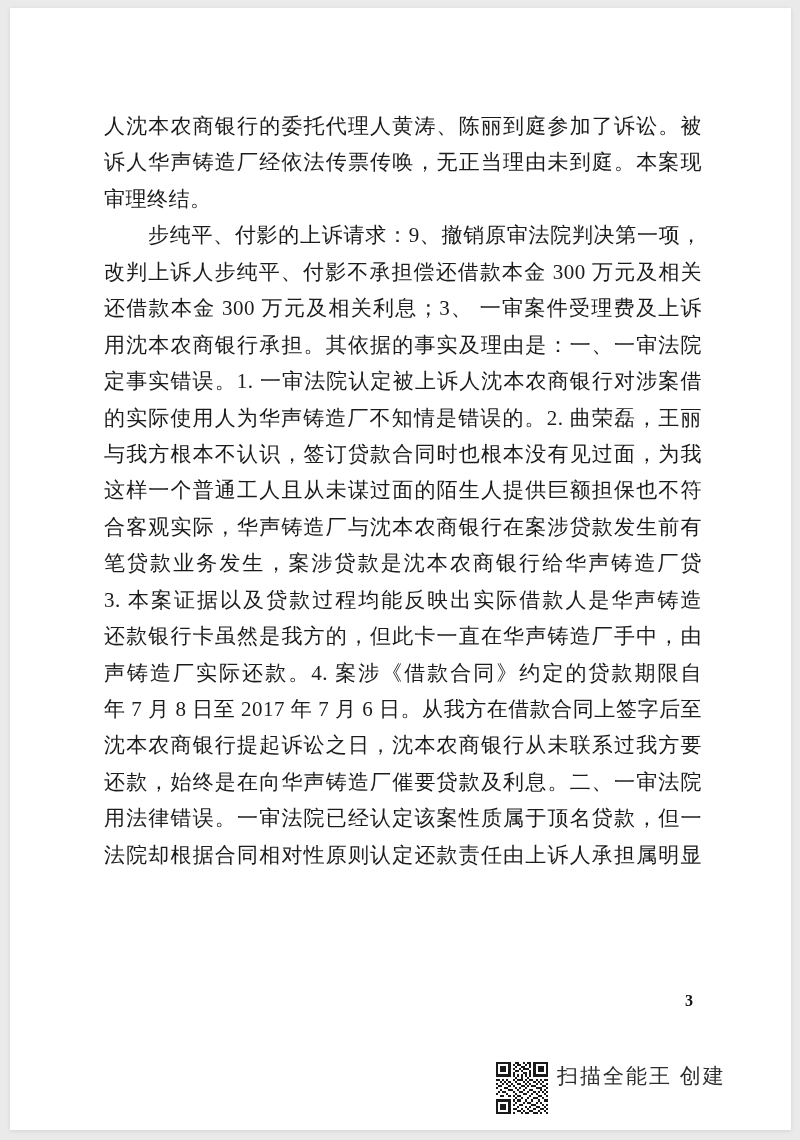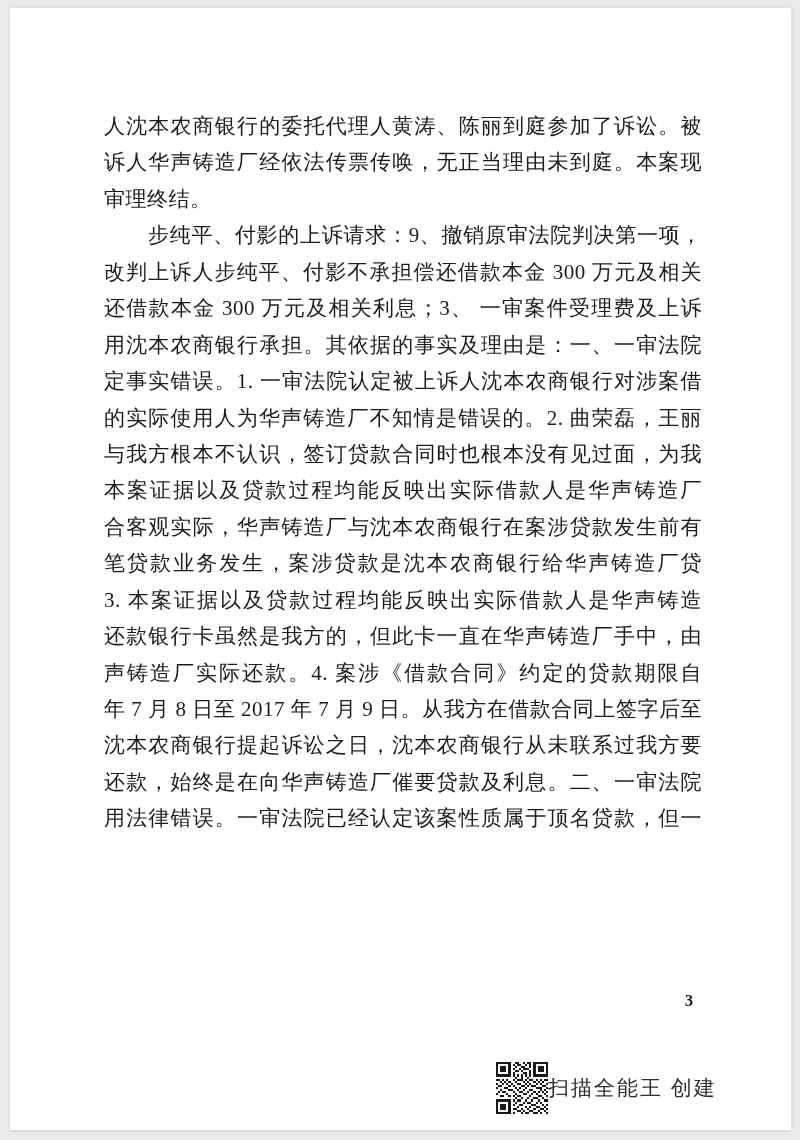--- a/index.html
+++ b/index.html
@@ -61,21 +61,22 @@
     font-family: "Liberation Serif", serif;
     font-weight: bold;
     font-size: 16px;
     color: #111111;
   }
   .footer-watermark {
     position: absolute;
     left: 486px;
     top: 1054px;
     display: flex;
-    align-items: center;
+    align-items: flex-start;
+    gap: 9px;
   }
   .qr {
     width: 52px;
     height: 52px;
     display: block;
   }
   .watermark-label {
     font-family: "Liberation Sans", sans-serif;
     font-size: 21px;
     color: #2e2e2e;
@@ -93,30 +94,31 @@
       <p class="ln">人沈本农商银行的委托代理人黄涛、陈丽到庭参加了诉讼。被上</p>
       <p class="ln">诉人华声铸造厂经依法传票传唤，无正当理由未到庭。本案现已</p>
       <p class="ln short">审理终结。</p>
       <p class="ln ind">步纯平、付影的上诉请求：9、撤销原审法院判决第一项，</p>
       <p class="ln">改判上诉人步纯平、付影不承担偿还借款本金 300 万元及相关利</p>
       <p class="ln">还借款本金 300 万元及相关利息；3、 一审案件受理费及上诉费</p>
       <p class="ln">用沈本农商银行承担。其依据的事实及理由是：一、一审法院认</p>
       <p class="ln">定事实错误。1. 一审法院认定被上诉人沈本农商银行对涉案借款</p>
       <p class="ln">的实际使用人为华声铸造厂不知情是错误的。2. 曲荣磊，王丽媛</p>
       <p class="ln">与我方根本不认识，签订贷款合同时也根本没有见过面，为我方</p>
-      <p class="ln">本案证据以及贷款过程均能反映出实际借款人是华声铸造厂</p>
+      <p class="ln">这样一个普通工人且从未谋过面的陌生人提供巨额担保也不符</p>
       <p class="ln">合客观实际，华声铸造厂与沈本农商银行在案涉贷款发生前有多</p>
       <p class="ln">笔贷款业务发生，案涉贷款是沈本农商银行给华声铸造厂贷款。</p>
       <p class="ln">3. 本案证据以及贷款过程均能反映出实际借款人是华声铸造厂，</p>
       <p class="ln">还款银行卡虽然是我方的，但此卡一直在华声铸造厂手中，由华</p>
       <p class="ln">声铸造厂实际还款。4. 案涉《借款合同》约定的贷款期限自 2015</p>
-      <p class="ln">年 7 月 8 日至 2017 年 7 月 9 日。从我方在借款合同上签字后至</p>
+      <p class="ln">年 7 月 8 日至 2017 年 7 月 6 日。从我方在借款合同上签字后至</p>
       <p class="ln">沈本农商银行提起诉讼之日，沈本农商银行从未联系过我方要求</p>
       <p class="ln">还款，始终是在向华声铸造厂催要贷款及利息。二、一审法院适</p>
       <p class="ln">用法律错误。一审法院已经认定该案性质属于顶名贷款，但一审</p>
+      <p class="ln">法院却根据合同相对性原则认定还款责任由上诉人承担属明显</p>
     </div>
 
     <div class="page-number">3</div>
 
     <div class="footer-watermark">
       <svg class="qr" viewBox="0 0 25 25" shape-rendering="crispEdges" aria-hidden="true">
         <g fill="#1a1a1a">
 
           <path fill-rule="evenodd" d="M0 0h7v7H0z M1 1v5h5V1z"></path>
           <rect x="2" y="2" width="3" height="3"></rect>

